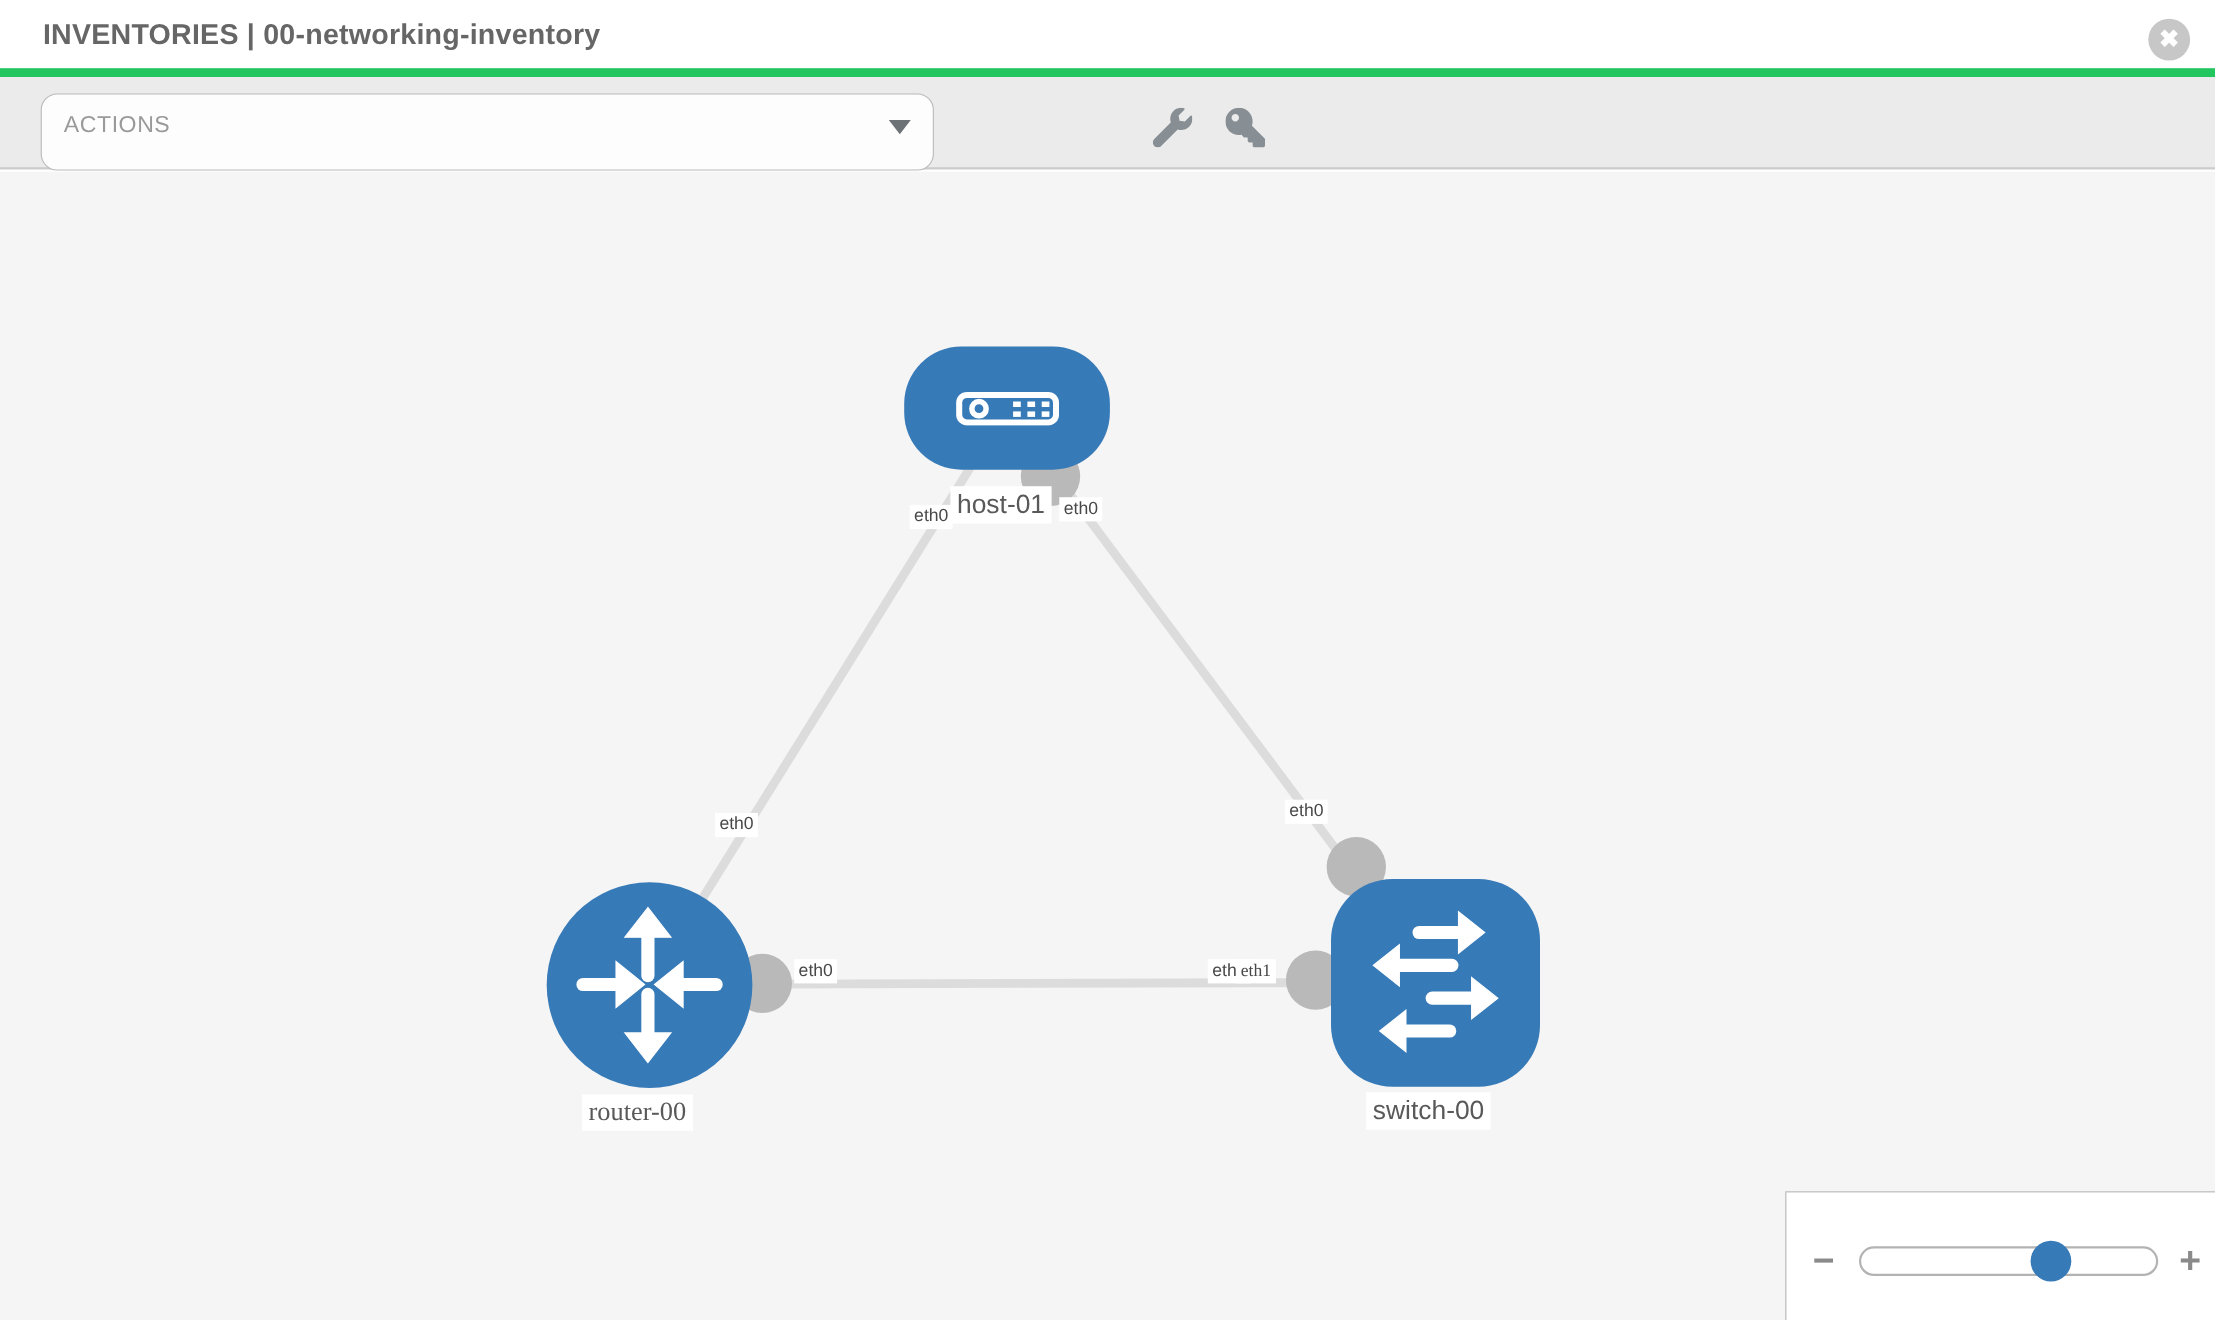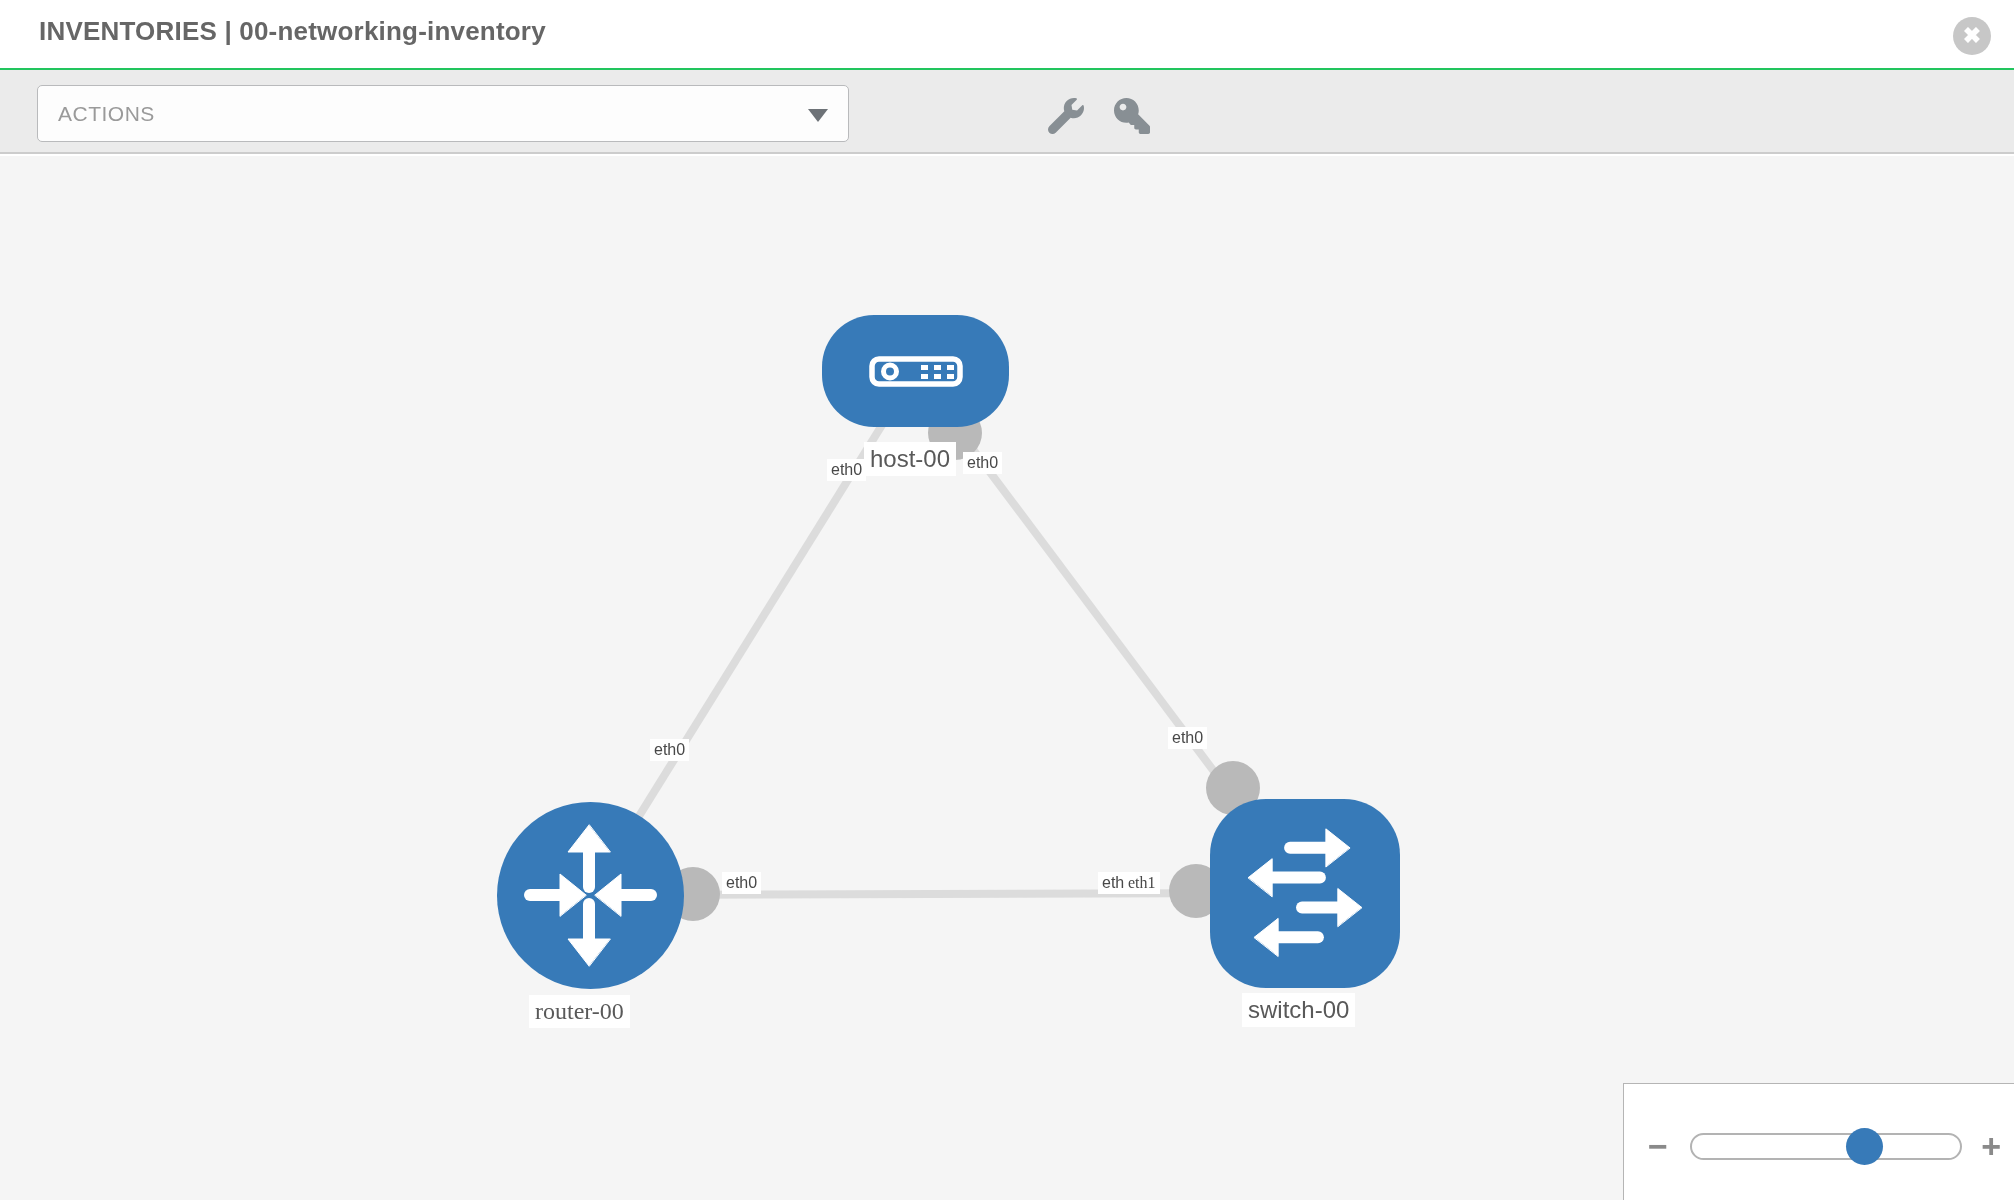--- a/index.html
+++ b/index.html
@@ -2,33 +2,33 @@
 <html><head>
 <meta charset="utf-8">
 <style>
   * { box-sizing: border-box; margin: 0; padding: 0; }
   html, body { width: 2014px; height: 1200px; overflow: hidden; }
   body { font-family: "Liberation Sans", sans-serif; background: #ffffff; }
   #app { position: relative; width: 2014px; height: 1200px; background: #fff; }
 
   
   .header { position: absolute; left: 0; top: 0; width: 2014px; height: 70px;
-            background: #fff; border-bottom: 2px solid #22c55e; }
+            background: #fff; border-bottom: 8px solid #22c55e; }
   .header-title { position: absolute; left: 39px; top: 16px; font-size: 26px;
                   font-weight: bold; color: #666666; letter-spacing: 0.2px; }
   .close-btn { position: absolute; right: 23px; top: 17px; width: 38px; height: 38px;
                border-radius: 50%; background: #c7c7c7; cursor: pointer;
                display: flex; align-items: center; justify-content: center; }
   .close-x { color: #ffffff; font-size: 22px; font-weight: bold; line-height: 1; }
 
   
   .toolbar { position: absolute; left: 0; top: 70px; width: 2014px; height: 84px;
              background: #ebebeb; border-bottom: 2px solid #cccccc; }
-  .dropdown { position: absolute; top: 15px; height: 57px; background: #fdfdfd;
-              border: 1px solid #b9babc; border-radius: 5px; cursor: pointer; }
+  .dropdown { position: absolute; top: 15px; height: 70px; background: #fdfdfd;
+              border: 1px solid #b9babc; border-radius: 15px; cursor: pointer; }
   .dropdown-actions { left: 37px; width: 812px; }
   .dropdown-search  { left: 1192px; width: 802px; }
   .dropdown-text { position: absolute; left: 20px; top: 0; line-height: 55px;
                    font-size: 21px; color: #9a9a9a; letter-spacing: 0.5px; }
   .caret { position: absolute; right: 20px; top: 23px; width: 0; height: 0;
            border-left: 10px solid transparent; border-right: 10px solid transparent;
            border-top: 13px solid #6d7277; }
   .tool-icon { position: absolute; top: 28px; width: 36px; height: 36px; cursor: pointer; }
   .tool-icon svg { width: 100%; height: 100%; fill: #888f94; }
   .icon-wrench { left: 1048px; }
@@ -163,21 +163,21 @@
           <line x1="110" y1="79" x2="60" y2="79"></line>
           <polygon points="38,79 62,60 62,98" stroke-width="1"></polygon>
           <line x1="92" y1="109" x2="130" y2="109"></line>
           <polygon points="152,109 128,90 128,128" stroke-width="1"></polygon>
           <line x1="108" y1="139" x2="66" y2="139"></line>
           <polygon points="44,139 68,120 68,158" stroke-width="1"></polygon>
         </g>
       </svg>
     </div>
 
-    <div class="node-label lbl-host">host-00</div>
+    <div class="node-label lbl-host">host-01</div>
     <div class="node-label lbl-router">router-00</div>
     <div class="node-label lbl-switch">switch-00</div>
 
     <div class="if-label if-l1-host">eth0</div>
     <div class="if-label if-l1-router">eth0</div>
     <div class="if-label if-l2-host">eth0</div>
     <div class="if-label if-l2-switch">eth0</div>
     <div class="if-label if-l3-router">eth0</div>
     <div class="if-label if-l3-switch-back">eth0</div>
     <div class="if-label if-l3-switch-front">eth1</div>

